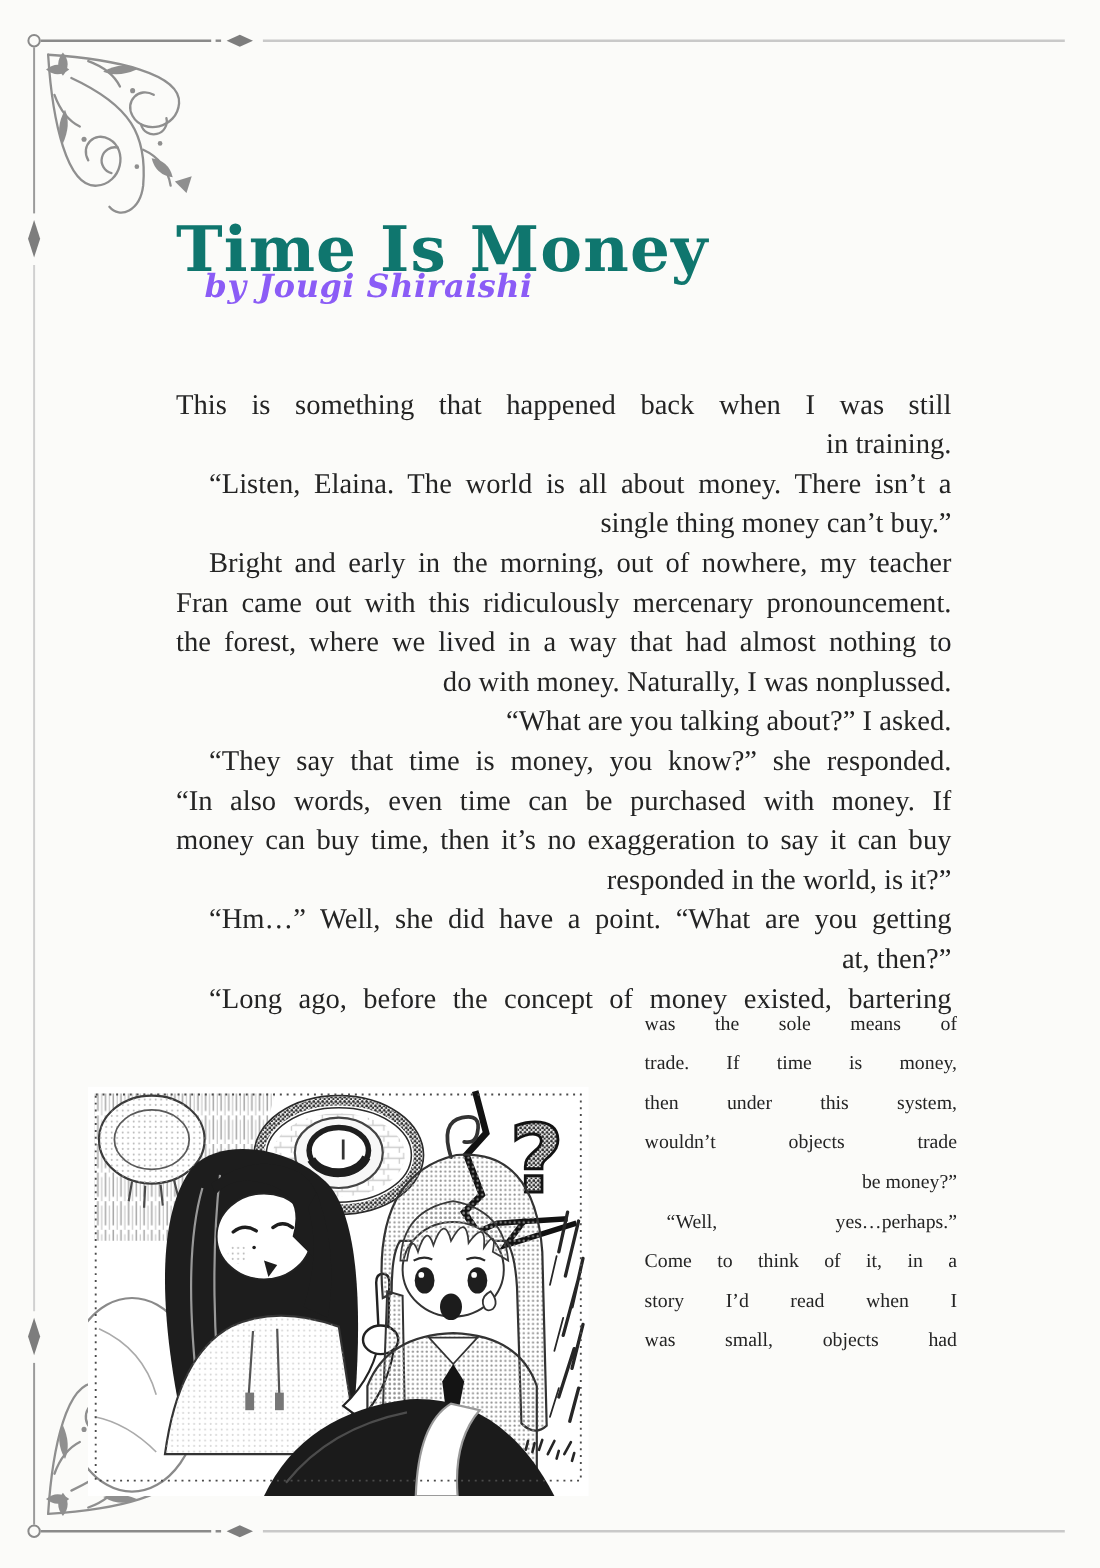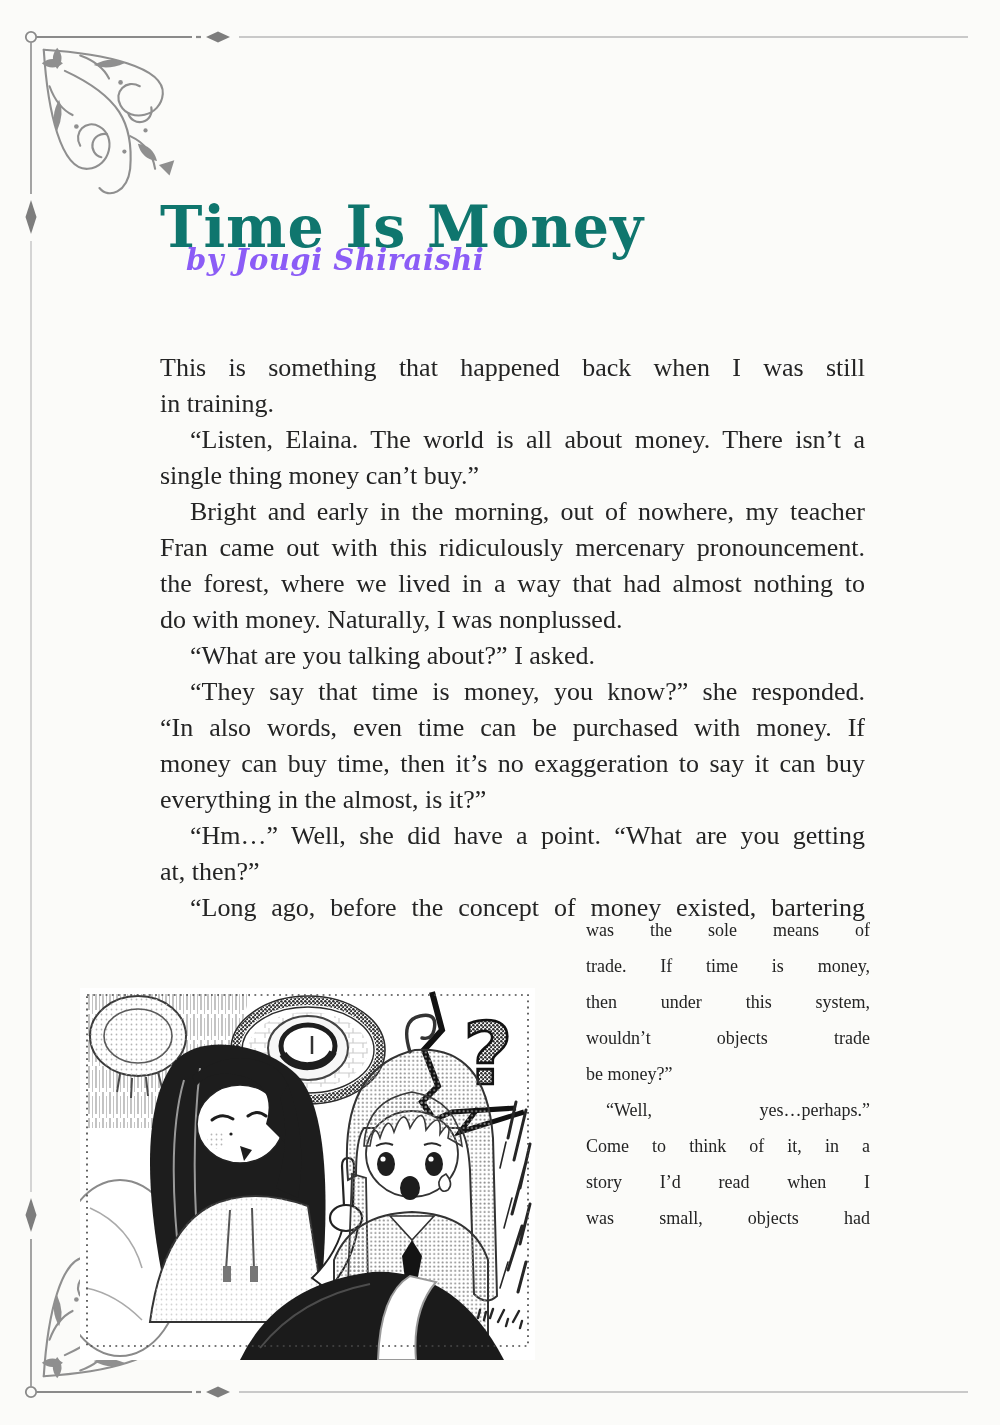--- a/index.html
+++ b/index.html
@@ -25,21 +25,21 @@
   }
   
   .story-full{
     position:absolute;left:160px;top:350px;width:705px;z-index:3;
     font-size:26px;
   }
   .story-col{
     position:absolute;left:586px;top:912px;width:284px;z-index:3;
     font-size:18px;
   }
-  .line{height:36px;line-height:36px;overflow:hidden;text-align:left;}
+  .line{height:36px;line-height:36px;overflow:hidden;text-align:right;}
   .line.j{text-align:justify;text-align-last:justify;}
   .story-full .line.ind{padding-left:30px;}
   .story-col  .line.ind{padding-left:20px;}
   
   .illustration{
     position:absolute;left:80px;top:988px;width:455px;height:372px;z-index:2;
     background:#ffffff;
   }
 </style>
 </head>
@@ -112,21 +112,21 @@
     <div class="line j ind">“Listen, Elaina. The world is all about money. There isn’t a</div>
     <div class="line">single thing money can’t buy.”</div>
     <div class="line j ind">Bright and early in the morning, out of nowhere, my teacher</div>
     <div class="line j">Fran came out with this ridiculously mercenary pronouncement.</div>
     <div class="line j">the forest, where we lived in a way that had almost nothing to</div>
     <div class="line">do with money. Naturally, I was nonplussed.</div>
     <div class="line ind">“What are you talking about?” I asked.</div>
     <div class="line j ind">“They say that time is money, you know?” she responded.</div>
     <div class="line j">“In also words, even time can be purchased with money. If</div>
     <div class="line j">money can buy time, then it’s no exaggeration to say it can buy</div>
-    <div class="line">everything in the almost, is it?”</div>
+    <div class="line">responded in the world, is it?”</div>
     <div class="line j ind">“Hm…” Well, she did have a point. “What are you getting</div>
     <div class="line">at, then?”</div>
     <div class="line j ind">“Long ago, before the concept of money existed, bartering</div>
   </div>
 <div class="story-col">
     <div class="line j">was the sole means of</div>
     <div class="line j">trade. If time is money,</div>
     <div class="line j">then under this system,</div>
     <div class="line j">wouldn’t objects trade</div>
     <div class="line">be money?”</div>

